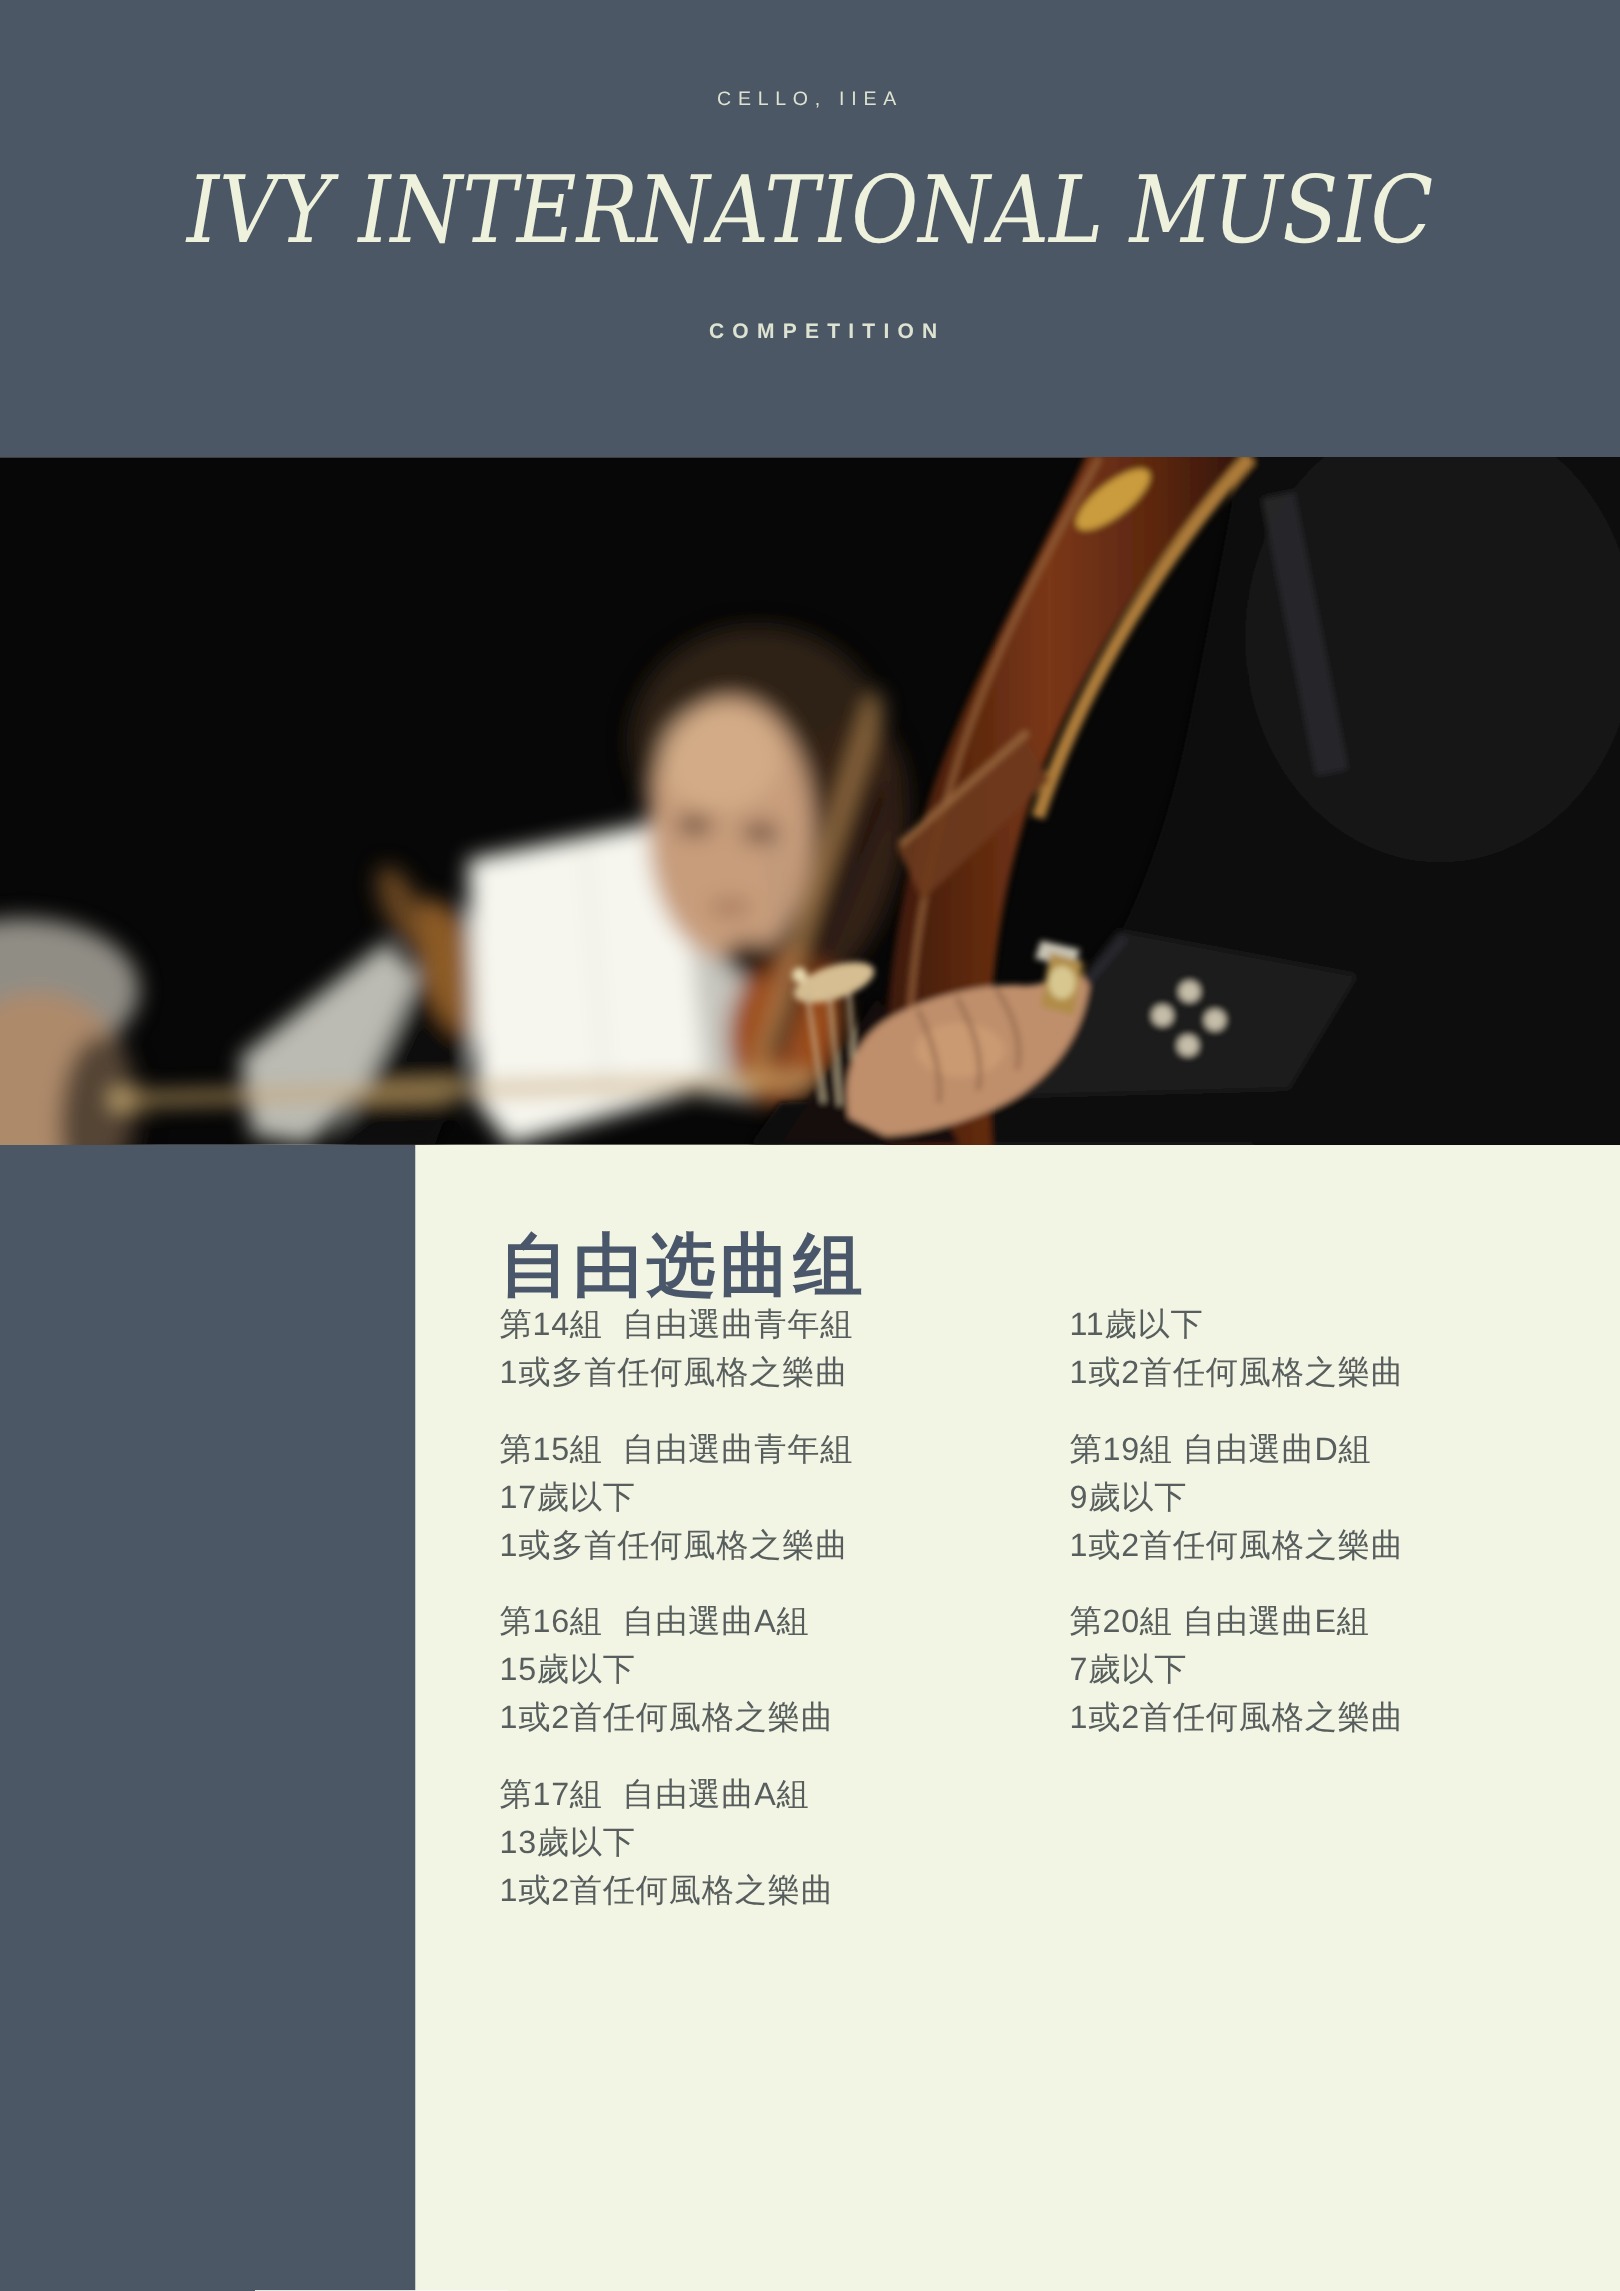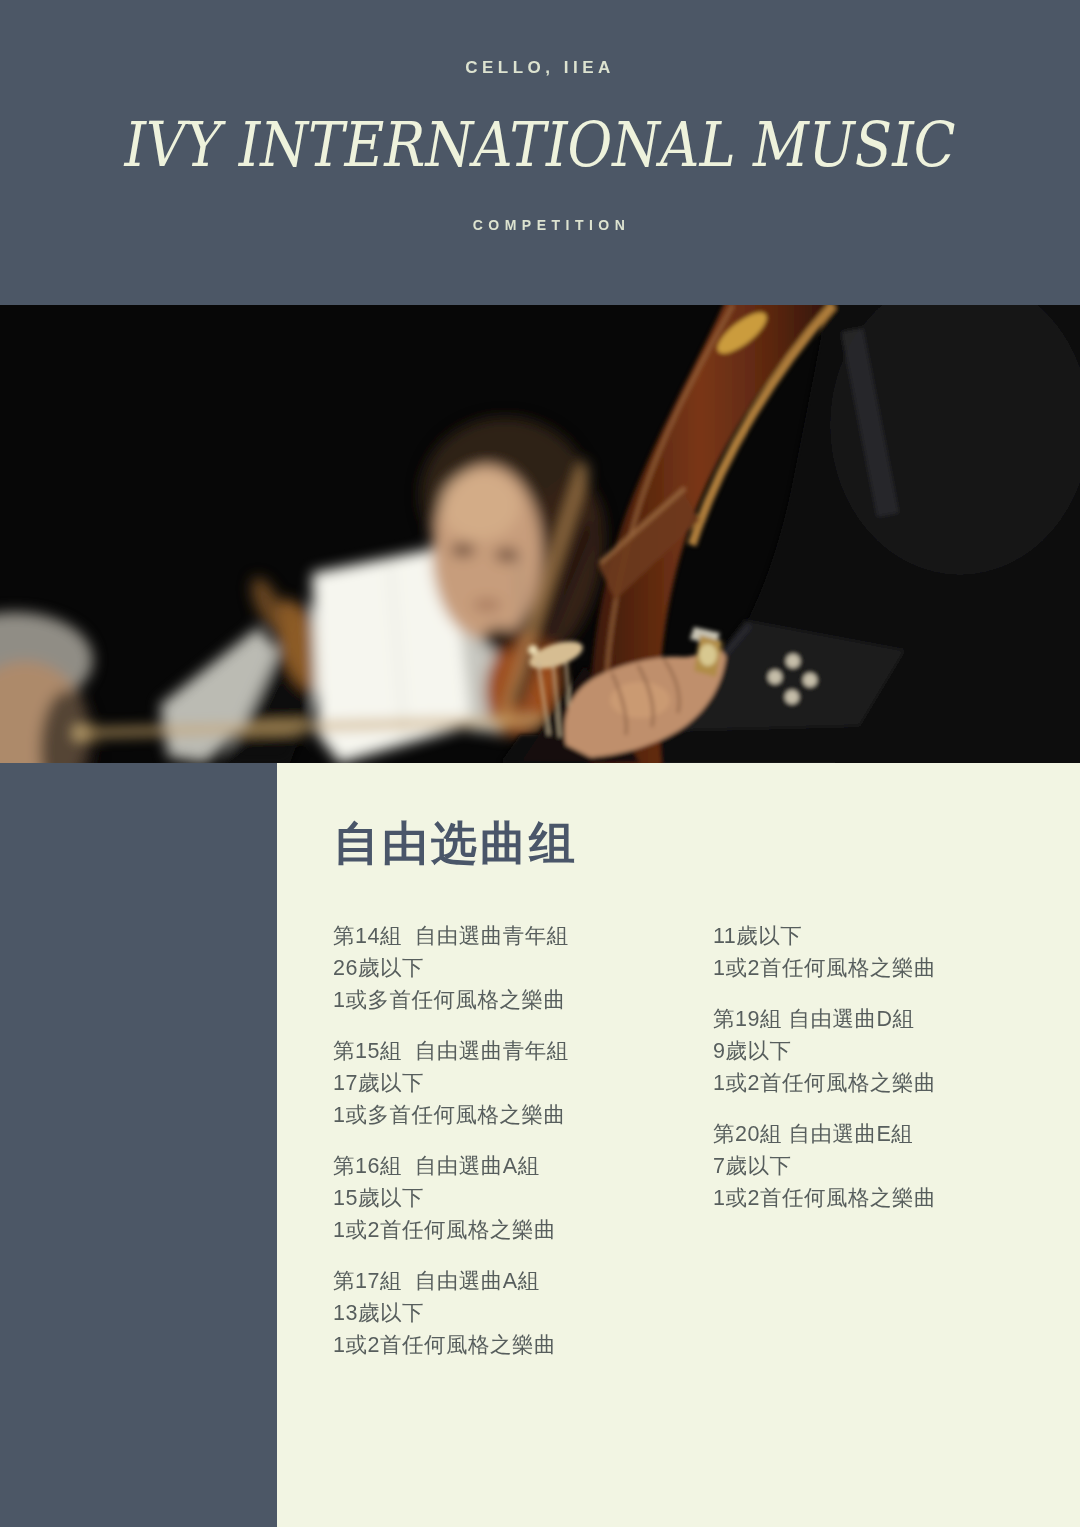--- a/index.html
+++ b/index.html
@@ -5,22 +5,22 @@
   html,body{margin:0;padding:0;background:#ffffff;}
   .poster{
     position:relative;width:1080px;height:1527px;overflow:hidden;
     font-family:"Liberation Sans",sans-serif;background:#f2f5e3;
   }
   
   .header{
     height:305px;background:#4c5766;text-align:center;color:#e9edd9;
   }
   .kicker{
-    padding-top:58px;font-size:17px;letter-spacing:4.5px;color:#dde3d0;
-    font-weight:bold;
+    padding-top:58px;font-size:13px;letter-spacing:4.5px;color:#dde3d0;
+    font-weight:normal;
   }
   .title{
     margin-top:36px;font-family:"DejaVu Serif","Liberation Serif",serif;
     font-style:italic;font-weight:normal;font-size:62px;line-height:62px;
     color:#eef2dc;transform:scaleX(.88);transform-origin:center;
     white-space:nowrap;
   }
   .subtitle{
     margin-top:41px;font-size:14px;letter-spacing:5.5px;color:#dde3d0;
     font-weight:bold;
@@ -30,21 +30,21 @@
   .photo{height:458px;position:relative;background:#070707;}
   .photo svg{display:block;width:100%;height:100%;}
   
   .bottom{display:flex;height:764px;}
   .strip{width:277px;background:#4c5766;flex:0 0 277px;}
   .content{flex:1;background:#f2f5e3;padding:56px 0 0 56px;box-sizing:border-box;}
   .heading{
     margin:0;font-size:46px;line-height:48px;font-weight:bold;
     color:#4a5669;letter-spacing:3px;
   }
-  .cols{display:flex;margin-top:53px;}
+  .cols{display:flex;}
   .col-left{width:380px;flex:0 0 380px;}
   .col-right{flex:1;}
   .group{margin-bottom:19px;}
   .group p{
     margin:0;font-size:21.5px;line-height:32px;color:#575e5d;
     letter-spacing:0.5px;white-space:pre;
   }
 </style>
 </head>
 <body>
@@ -156,21 +156,20 @@
 
   <div class="bottom">
     <div class="strip"></div>
     <div class="content">
       <h1 class="heading">自由选曲组</h1>
 
       <div class="cols">
         <div class="col-left">
           <div class="group">
             <p>第14組  自由選曲青年組</p>
-            <p>26歲以下</p>
             <p>1或多首任何風格之樂曲</p>
           </div>
           <div class="group">
             <p>第15組  自由選曲青年組</p>
             <p>17歲以下</p>
             <p>1或多首任何風格之樂曲</p>
           </div>
           <div class="group">
             <p>第16組  自由選曲A組</p>
             <p>15歲以下</p>

